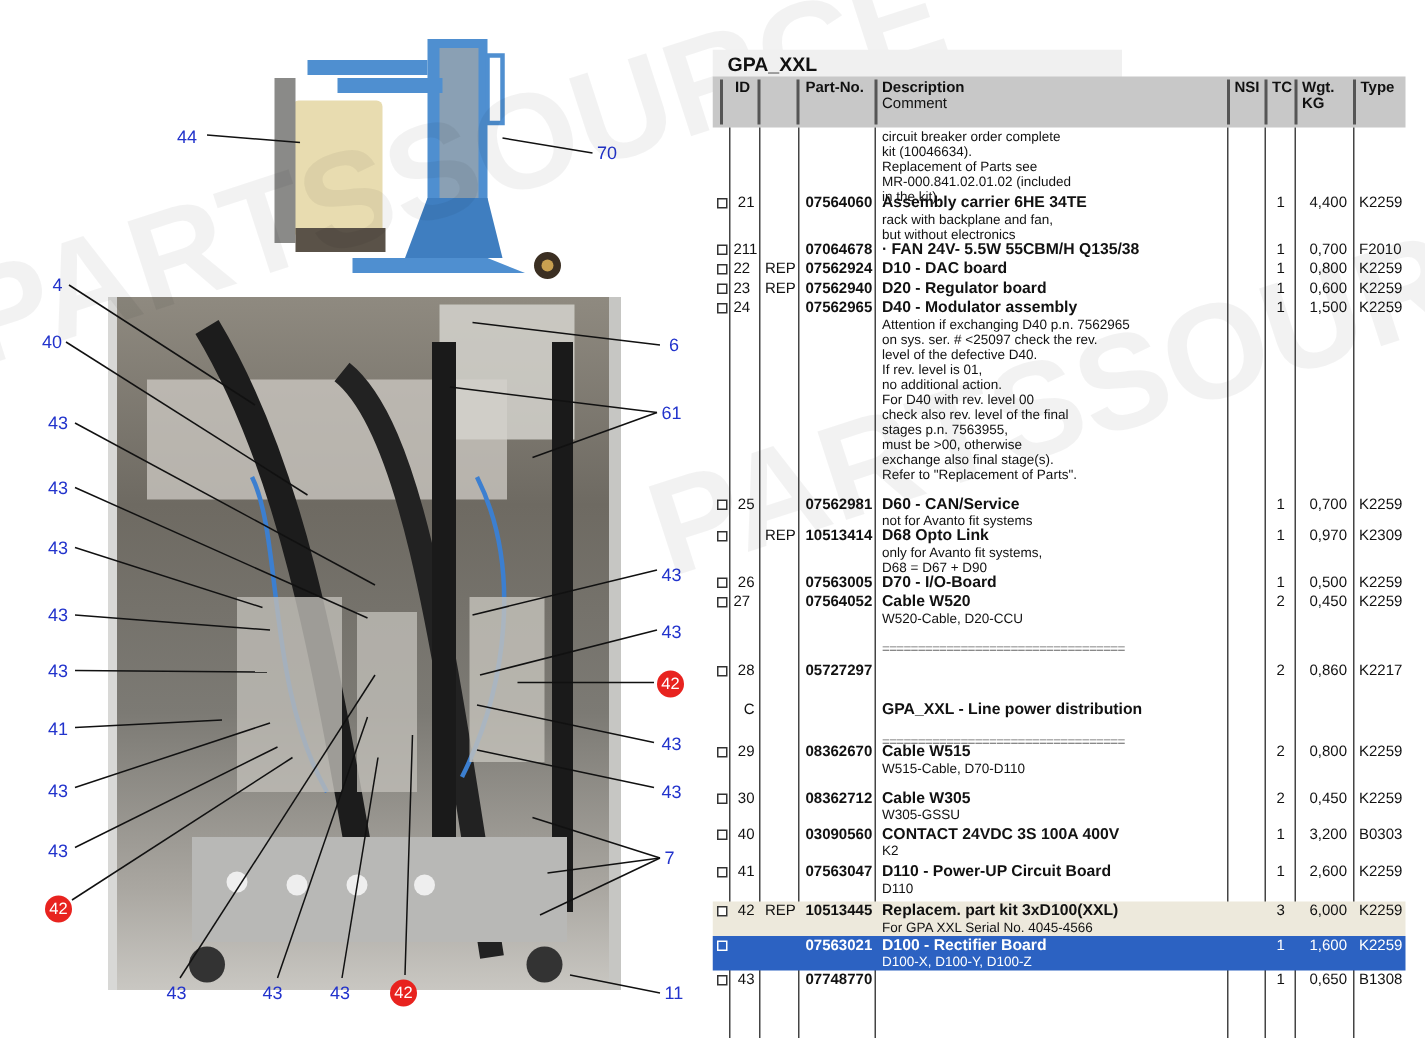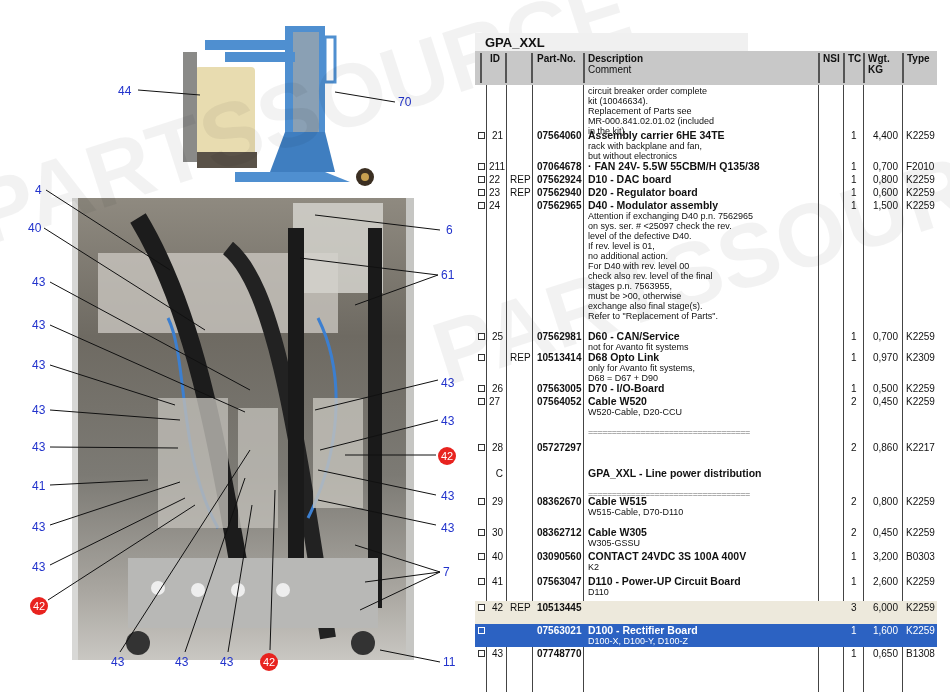--- a/index.html
+++ b/index.html
@@ -369,20 +369,21 @@
         <span class="c" style="left:348px"></span>
         <span class="c" style="left:376px">1</span>
         <span class="c" style="left:393px;width:30px;text-align:right">2,600</span>
         <span class="c" style="left:431px">K2259</span>
       </div>
       <div class="row hl" style="top: 516px; height: 23px;">
         <span class="cb"></span>
         <span class="c" style="left:14px;width:14px;text-align:right">42</span>
         <span class="c" style="left:35px">REP</span>
         <span class="c pn" style="left:62px">10513445</span>
+        <span class="c" style="left:113px"><span class="desc-title">Replacem. part kit 3xD100(XXL)</span><span class="desc-sub">For GPA XXL Serial No. 4045-4566</span></span>
         <span class="c" style="left:348px"></span>
         <span class="c" style="left:376px">3</span>
         <span class="c" style="left:393px;width:30px;text-align:right">6,000</span>
         <span class="c" style="left:431px">K2259</span>
       </div>
       <div class="row sel" style="top: 539px; height: 23px;">
         <span class="cb"></span>
         <span class="c" style="left:14px;width:14px;text-align:right"></span>
         <span class="c" style="left:35px"></span>
         <span class="c pn" style="left:62px">07563021</span>

